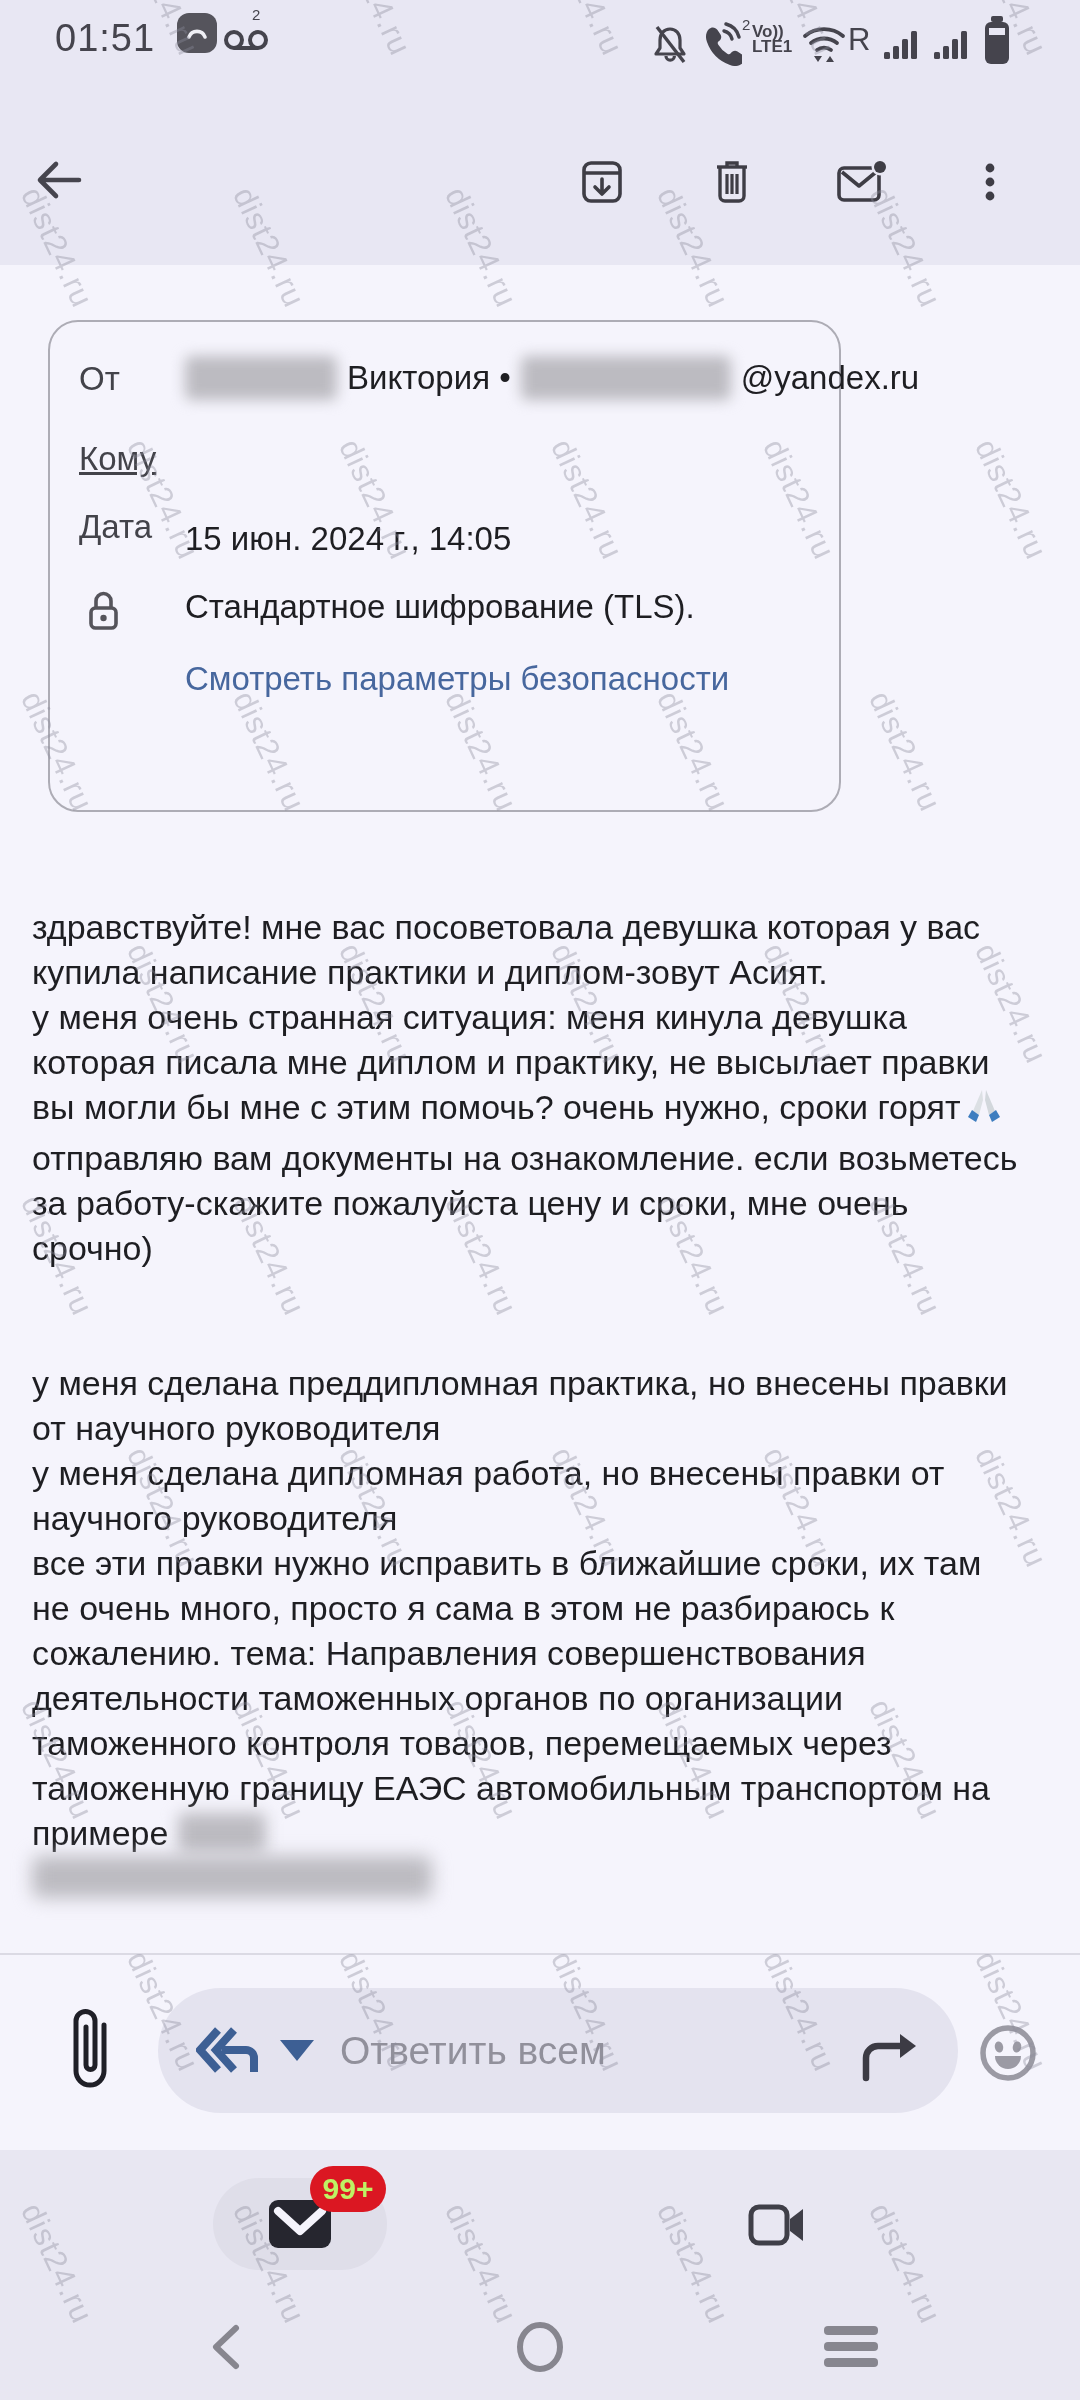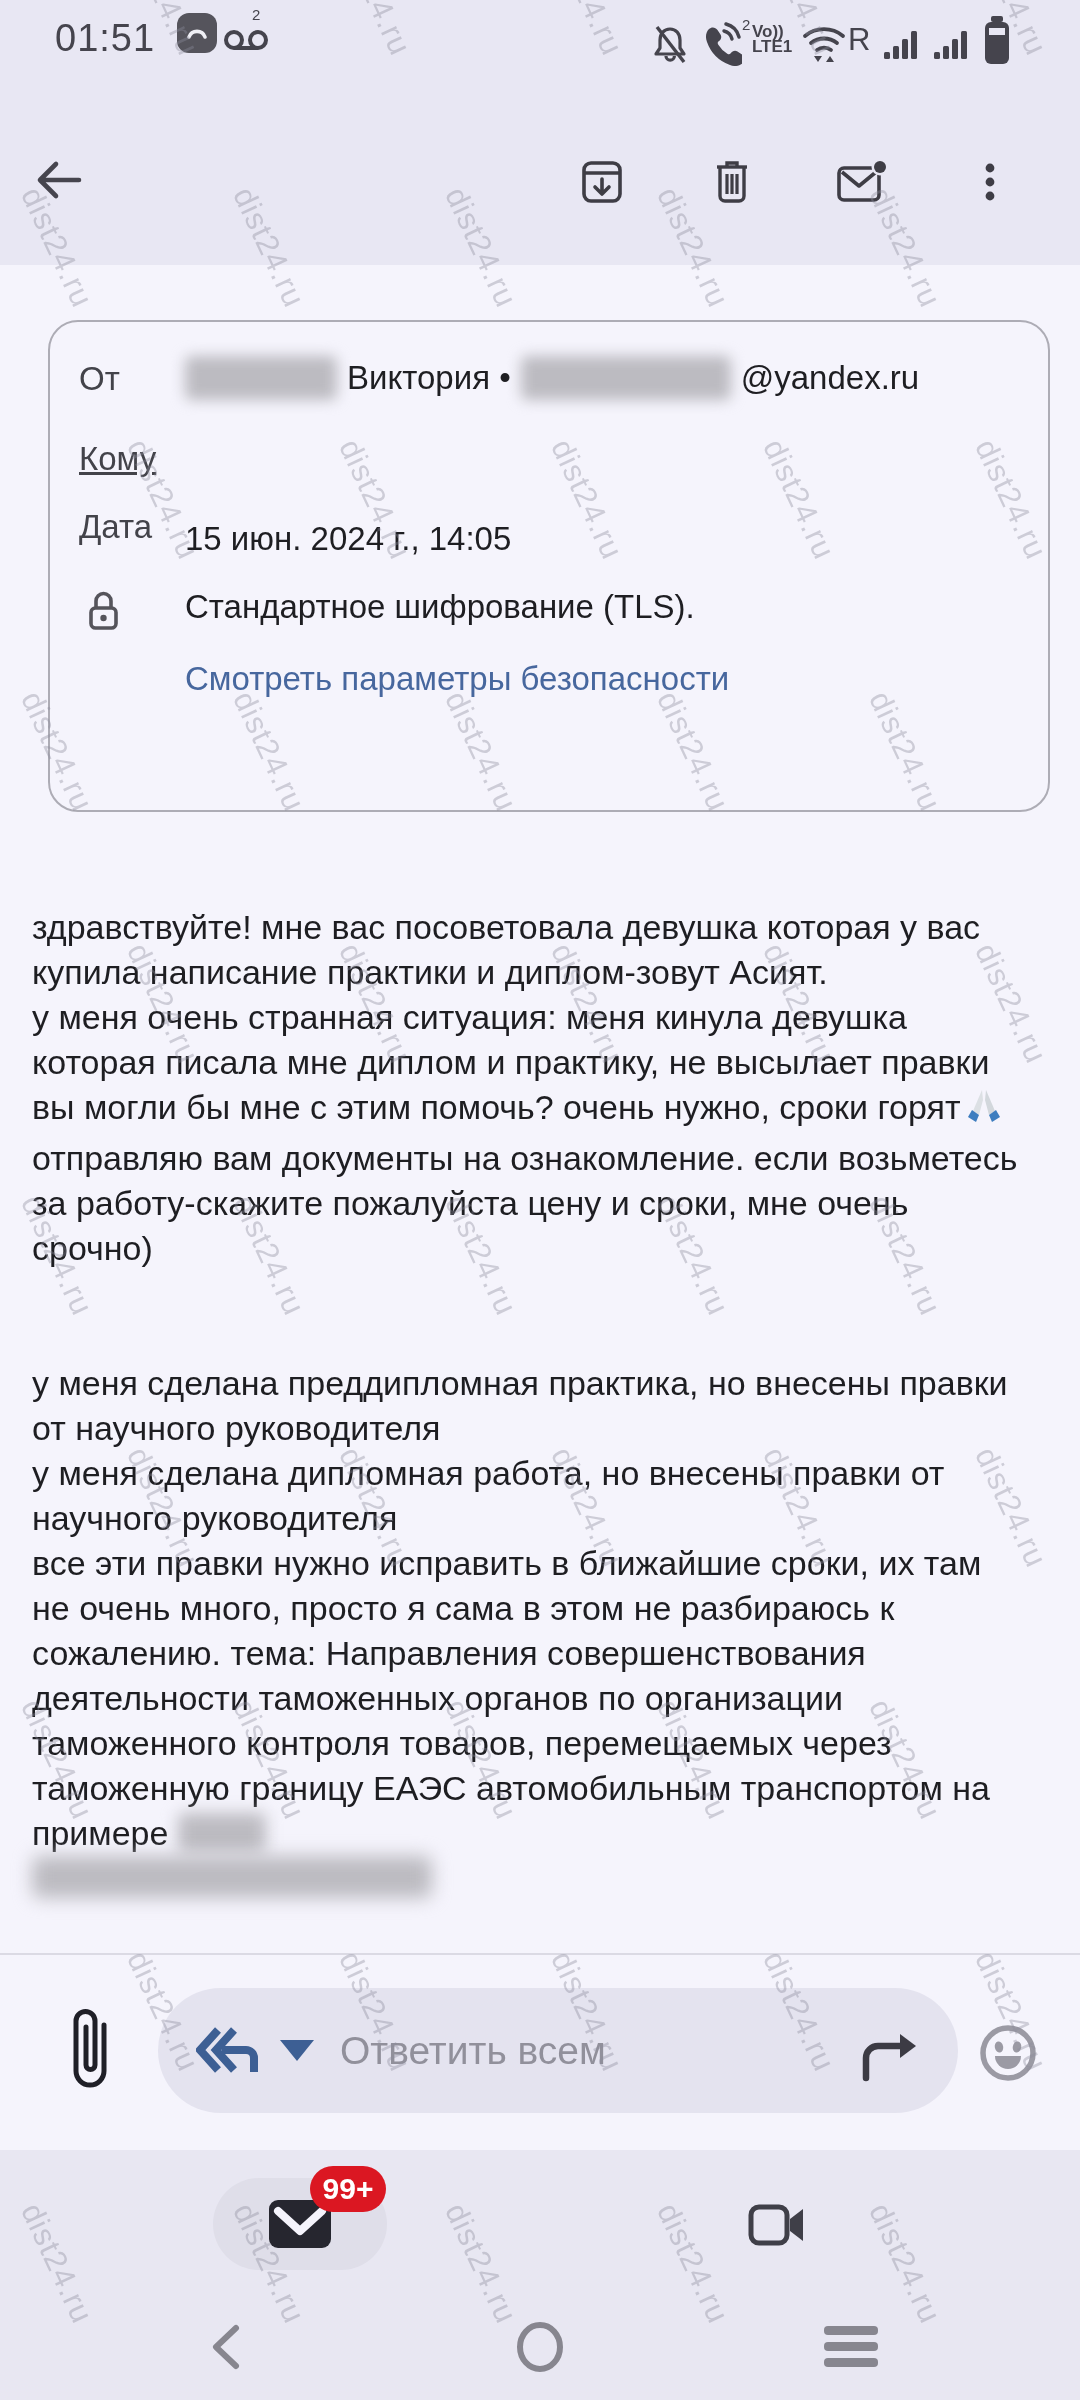--- a/index.html
+++ b/index.html
@@ -14,21 +14,21 @@
   #status-bar{left:0;top:0;width:876px;height:80px;}
   #clock{left:55px;top:17px;font-size:38px;font-weight:500;color:var(--icon_dark,#45444D);letter-spacing:1px;}
   .sticon{display:flex;align-items:center;justify-content:center;}
   #volte-text{font-size:17px;font-weight:700;line-height:15px;color:var(--icon_dark,#45444D);text-align:left;}
   #roaming-r{font-size:31px;color:var(--icon_dark,#45444D);font-weight:400;}
   .tiny-sup{font-size:15px;color:var(--icon_dark,#45444D);}
   
   .appbar-btn{width:56px;height:56px;display:flex;align-items:center;justify-content:center;}
   
   #details-card{
-    left:48px;top:320px;width:1002px;height:492px;
+    left:48px;top:320px;width:793px;height:492px;
     border:2.5px solid var(--card_border,#ADACB5);border-radius:30px;
     box-sizing:border-box;background:transparent;
   }
   .card-label{position:absolute;left:29px;font-size:33px;color:var(--label_col,#43434A);}
   .card-value{position:absolute;left:135px;font-size:33px;color:var(--text_col,#1E1E22);display:flex;align-items:center;gap:10px;white-space:nowrap;}
   .censor{display:inline-block;background:var(--censor_col,#BCBBC1);border-radius:6px;filter:blur(7px);vertical-align:middle;}
   #tls-link{color:var(--link_blue,#47679E);}
   
   #email-body{
     left:32px;top:905px;width:990px;
@@ -45,21 +45,21 @@
     position:absolute;left:158px;top:33px;width:800px;height:125px;border-radius:63px;
     background:var(--pill_bg,#E4E3EF);display:flex;align-items:center;
   }
   #reply-placeholder{font-size:39px;color:var(--placeholder_col,#91909B);margin-left:26px;}
   .tri-down{width:0;height:0;border-left:17px solid transparent;border-right:17px solid transparent;border-top:21px solid var(--blue,#3D5F94);margin-left:18px;}
   
   #bottom-bar{left:0;top:2150px;width:1080px;height:250px;background:var(--bottom_bg,#E8E7F2);}
   #mail-tab-pill{position:absolute;left:213px;top:28px;width:174px;height:92px;border-radius:46px;background:var(--tab_pill,#DFDEE9);}
   #mail-badge{
     position:absolute;left:310px;top:16px;min-width:76px;height:46px;border-radius:24px;
-    background:var(--badge_red,#DB1722);color:#ffffff;font-size:30px;font-weight:700;
+    background:var(--badge_red,#DB1722);color:#bef264;font-size:30px;font-weight:700;
     display:flex;align-items:center;justify-content:center;box-sizing:border-box;padding:0 10px;
   }
   .navicon{position:absolute;top:172px;}
   
   #watermark-layer{left:0;top:0;width:1080px;height:2400px;pointer-events:none;z-index:60;}
   .wm{
     position:absolute;font-size:31px;color:var(--wm_col,rgba(140,140,155,0.38));
     transform:rotate(65deg);transform-origin:left top;white-space:nowrap;letter-spacing:1px;
   }
 </style>

